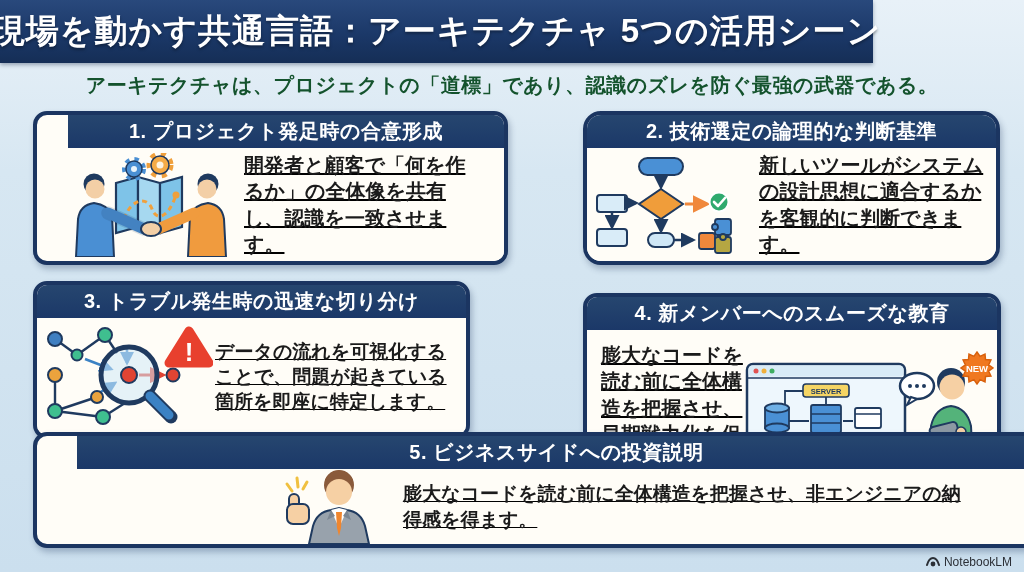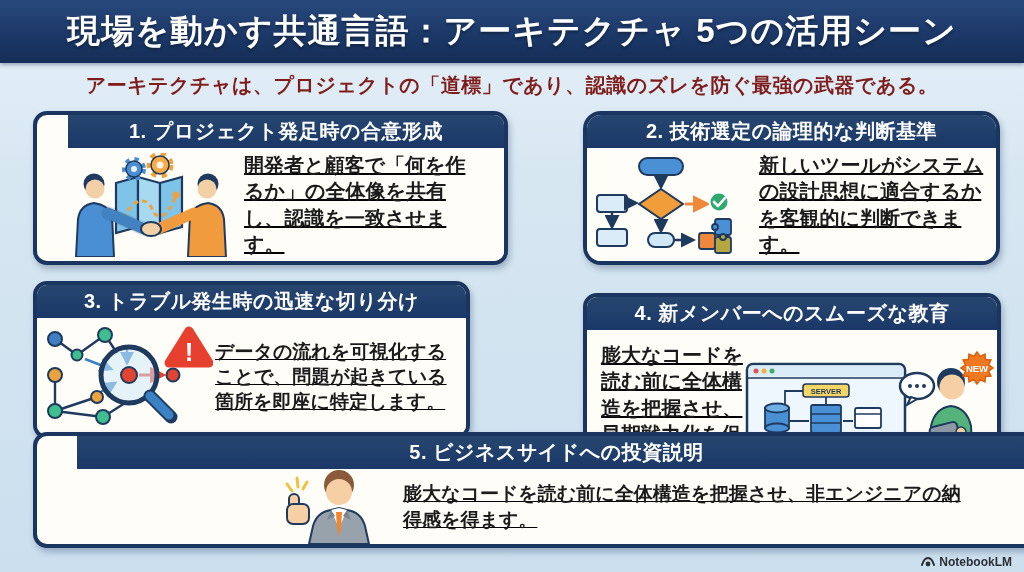--- a/index.html
+++ b/index.html
@@ -3,33 +3,33 @@
 <meta charset="utf-8">
 <style>
   html,body{margin:0;padding:0;}
   body{
     width:1024px;height:572px;overflow:hidden;position:relative;
     font-family:"Liberation Sans","DejaVu Sans",sans-serif;
     background:linear-gradient(180deg,#e8f1f8 0%,#d7e7f2 30%,#cbdfee 100%);
   }
   
   .banner{
-    position:absolute;left:0;top:0;width:1024px;height:63px;
+    position:absolute;left:0;top:0;width:873px;height:63px;
     background:linear-gradient(180deg,#29497c 0%,#1b3868 55%,#152e56 100%);
     display:flex;align-items:center;justify-content:center;
     box-shadow:0 2px 4px rgba(10,30,60,.35);
   }
   .banner h1{
     margin:0;color:#ffffff;font-size:33px;font-weight:800;letter-spacing:1px;
     text-shadow:0 2px 3px rgba(0,0,0,.35);white-space:nowrap;
   }
   
   .subtitle{
     position:absolute;left:0;top:72px;width:1024px;text-align:center;
-    font-size:20px;font-weight:700;color:#7f1d1d;letter-spacing:.5px;
+    font-size:20px;font-weight:700;color:#14532d;letter-spacing:.5px;
   }
   
   .card{
     position:absolute;border:4px solid #1b3561;border-radius:14px;
     background:#fffdf7;overflow:hidden;
     box-shadow:2px 4px 6px rgba(25,50,90,.30);
     display:flex;flex-direction:column;
   }
   .card-header{
     background:linear-gradient(180deg,#26466f 0%,#1b3868 100%);
@@ -51,21 +51,21 @@
   #card1 .card-text{font-size:20px;width:238px;margin-left:6px;}
   #card2 .card-text{font-size:20px;width:230px;margin-left:4px;}
   #card3 .card-text{font-size:19px;width:250px;margin-left:2px;}
   #card4 .card-text{font-size:20px;width:218px;margin-left:14px;}
   #card5 .card-text{font-size:19px;width:560px;margin-left:14px;}
   .illus{flex:0 0 auto;display:block;}
   #card5 .spacer{flex:0 0 200px;}
   
   .footer-logo{
     position:absolute;right:12px;bottom:3px;display:flex;align-items:center;gap:4px;
-    color:#2b2f36;font-size:12px;font-weight:700;
+    color:#2b2f36;font-size:12px;font-weight:400;
   }
 </style>
 </head>
 <body>
 
 <div class="banner">
   <h1>現場を動かす共通言語：アーキテクチャ 5つの活用シーン</h1>
 </div>
 
 <div class="subtitle">アーキテクチャは、プロジェクトの「道標」であり、認識のズレを防ぐ最強の武器である。</div>

